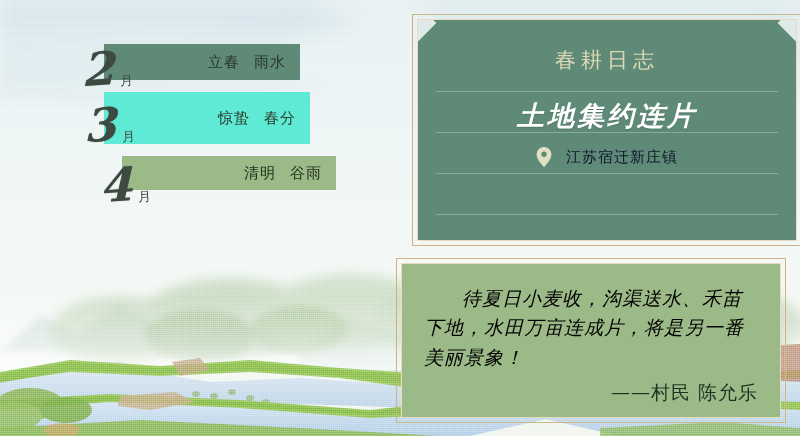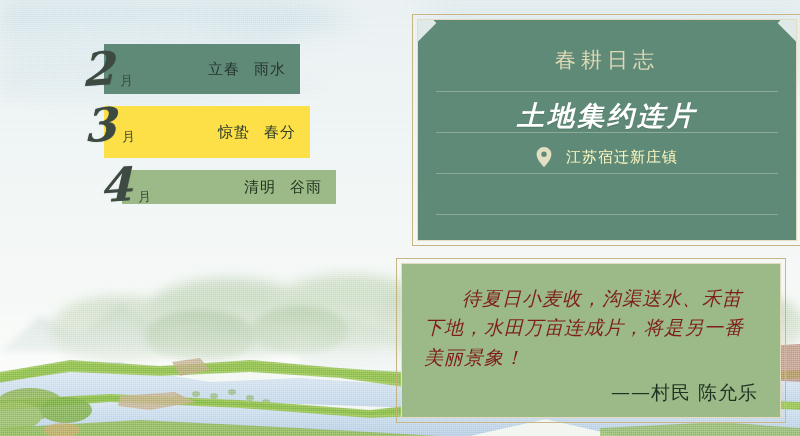--- a/index.html
+++ b/index.html
@@ -18,26 +18,26 @@
     position:absolute; inset:0; pointer-events:none; opacity:.5;
     background-image:
       repeating-linear-gradient(0deg, rgba(255,255,255,.5) 0 1px, rgba(180,190,185,.12) 1px 2px),
       repeating-linear-gradient(90deg, rgba(255,255,255,.45) 0 1px, rgba(175,185,180,.10) 1px 2px);
     mix-blend-mode:overlay;
   }
 
   
   .calendar { position:absolute; left:104px; top:44px; width:196px; }
   .cal-row {
-    position:relative; height:50px; margin-bottom:12px;
+    position:relative; height:36px; margin-bottom:12px;
     display:flex; align-items:center; justify-content:flex-end;
     padding-right:14px;
   }
   .cal-row.r1 { background:#5f8a78; }
-  .cal-row.r2 { background:#fde047; height:52px; width:206px; }
+  .cal-row.r2 { background:#5eead4; height:52px; width:206px; }
   .cal-row.r3 { background:#9bba87; height:34px; width:214px; margin-left:18px; }
   .cal-terms {
     font-size:15px; letter-spacing:1px;
     font-family:"DejaVu Serif","Liberation Serif",serif;
     white-space:nowrap;
   }
   .r1 .cal-terms { color:#26352e; }
   .r2 .cal-terms { color:#2d3a2c; }
   .r3 .cal-terms { color:#23321f; }
   .term-gap { display:inline-block; width:14px; }
@@ -98,33 +98,33 @@
   .journal-line {
     color:#ffffff; font-size:27px; letter-spacing:3px;
     font-family:"DejaVu Serif","Liberation Serif",serif;
     font-style:italic; font-weight:700;
     text-shadow:0 1px 1px rgba(40,70,60,.25);
   }
   .l1 { margin-top:24px; }
   .l2 { margin-top:11px; }
   .journal-loc {
     margin-top:13px; display:flex; align-items:center; gap:14px;
-    color:#fef9c3; font-size:15px; letter-spacing:1px;
+    color:#0f172a; font-size:15px; letter-spacing:1px;
   }
   .pin-icon { width:16px; height:20px; display:block; }
 
   
   #quote-card { left:396px; top:258px; width:390px; height:165px; }
   #quote-card .frame-inner { background:#9bba87; }
   .quote-body {
     position:absolute; inset:0; padding:20px 22px 12px 22px;
     display:flex; flex-direction:column; justify-content:flex-start;
   }
   .quote-text {
-    color:#7f1d1d; font-size:19px; line-height:1.55; letter-spacing:1px;
+    color:#000000; font-size:19px; line-height:1.55; letter-spacing:1px;
     text-indent:2em;
     font-family:"DejaVu Serif","Liberation Serif",serif;
     font-style:italic;
   }
   .quote-attr {
     margin-top:8px; align-self:flex-end; color:#1f3323;
     font-size:19px; letter-spacing:1px;
     font-family:"DejaVu Serif","Liberation Serif",serif;
   }
 </style>

